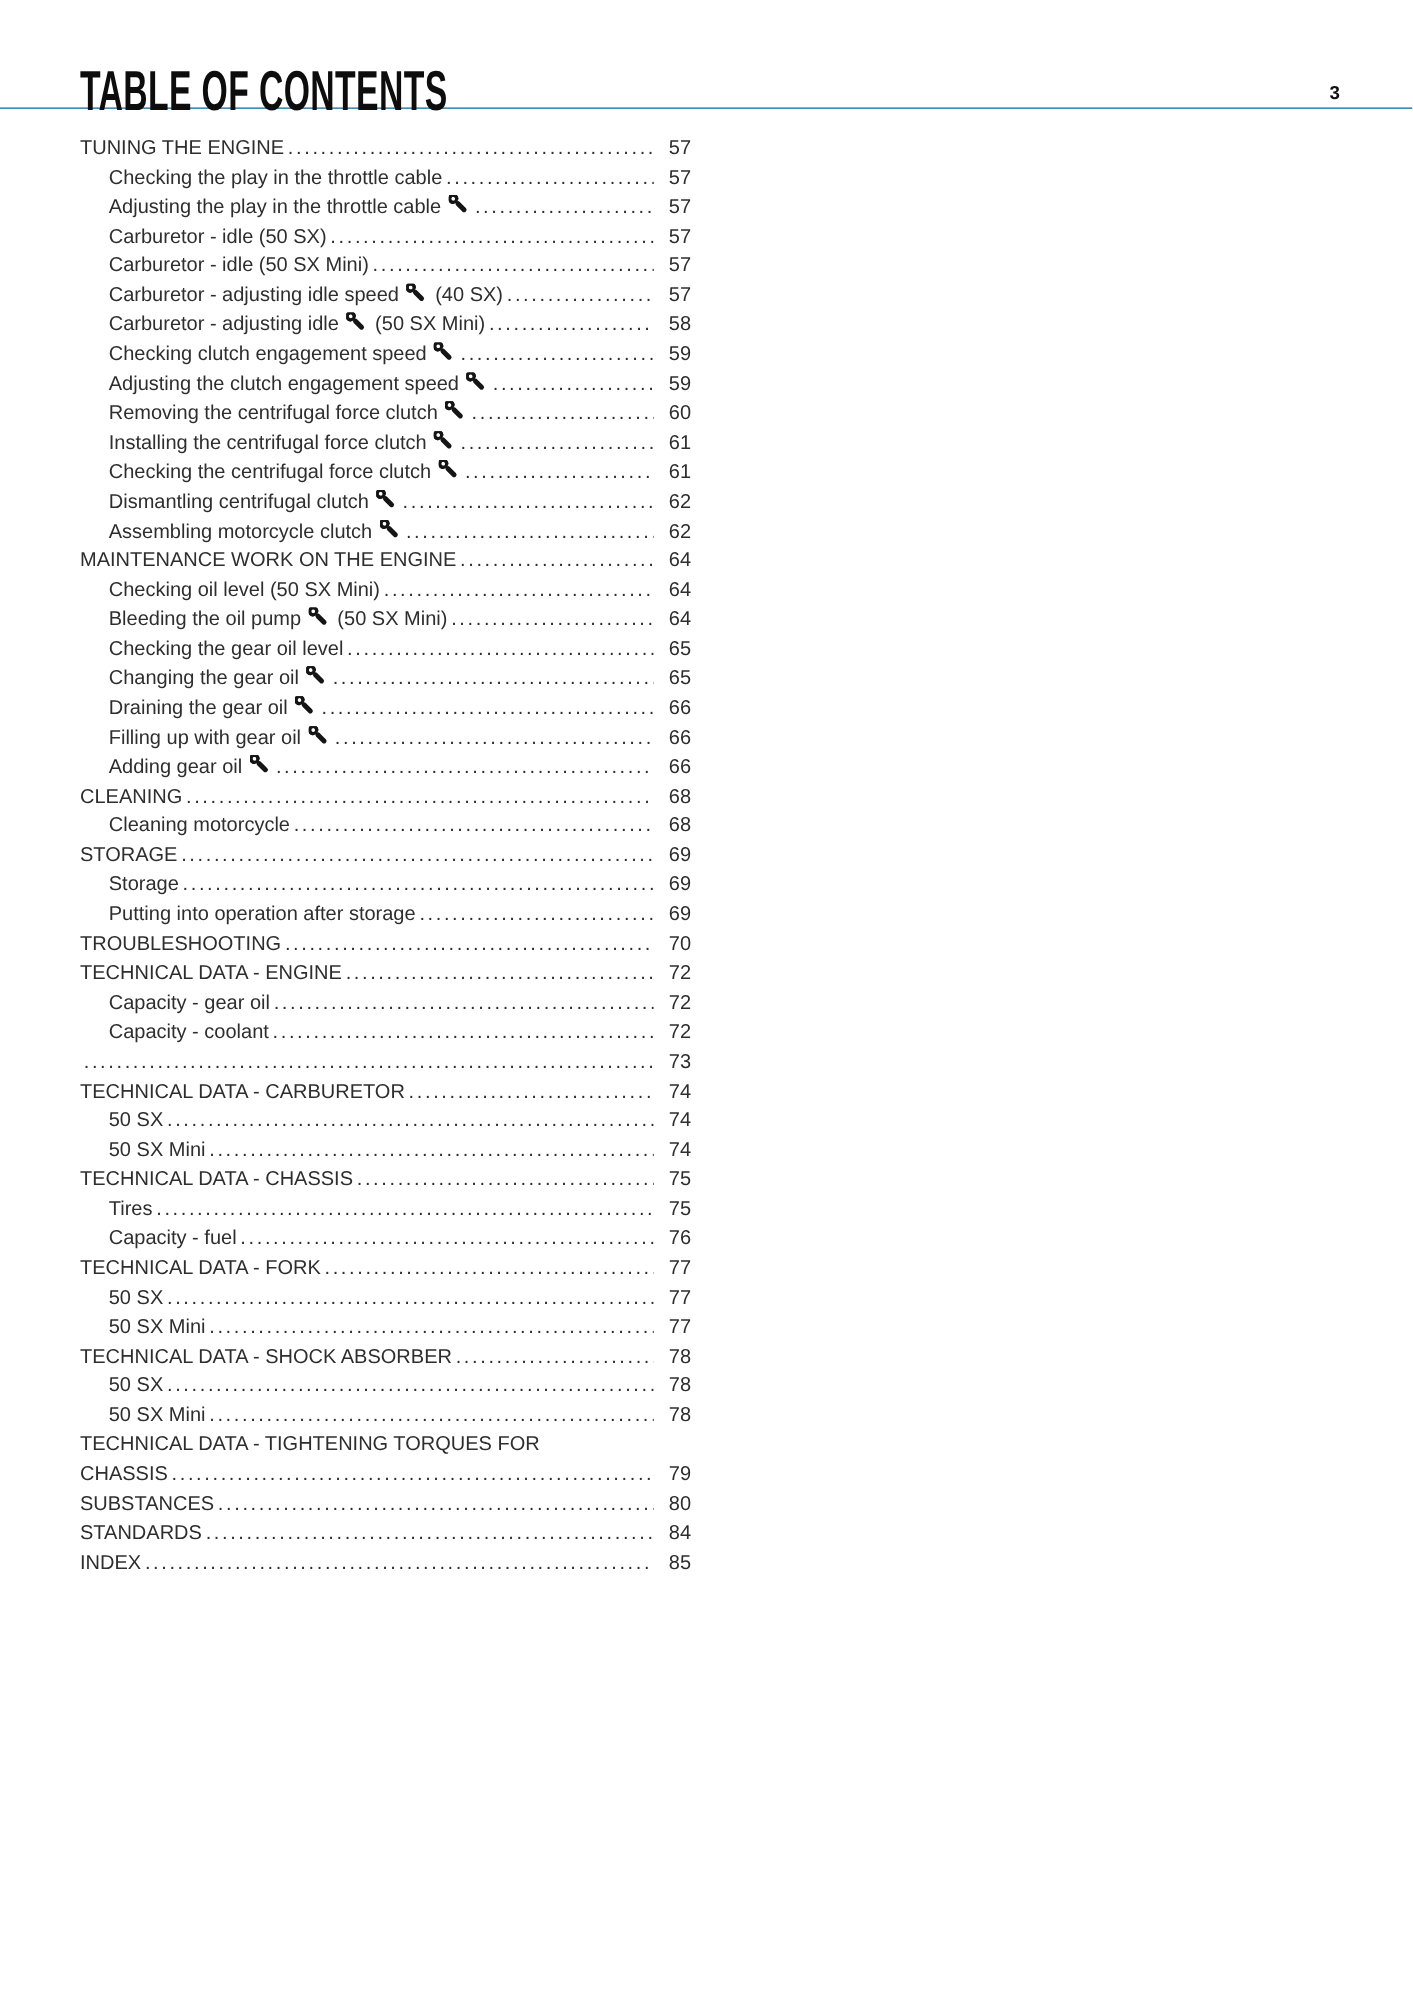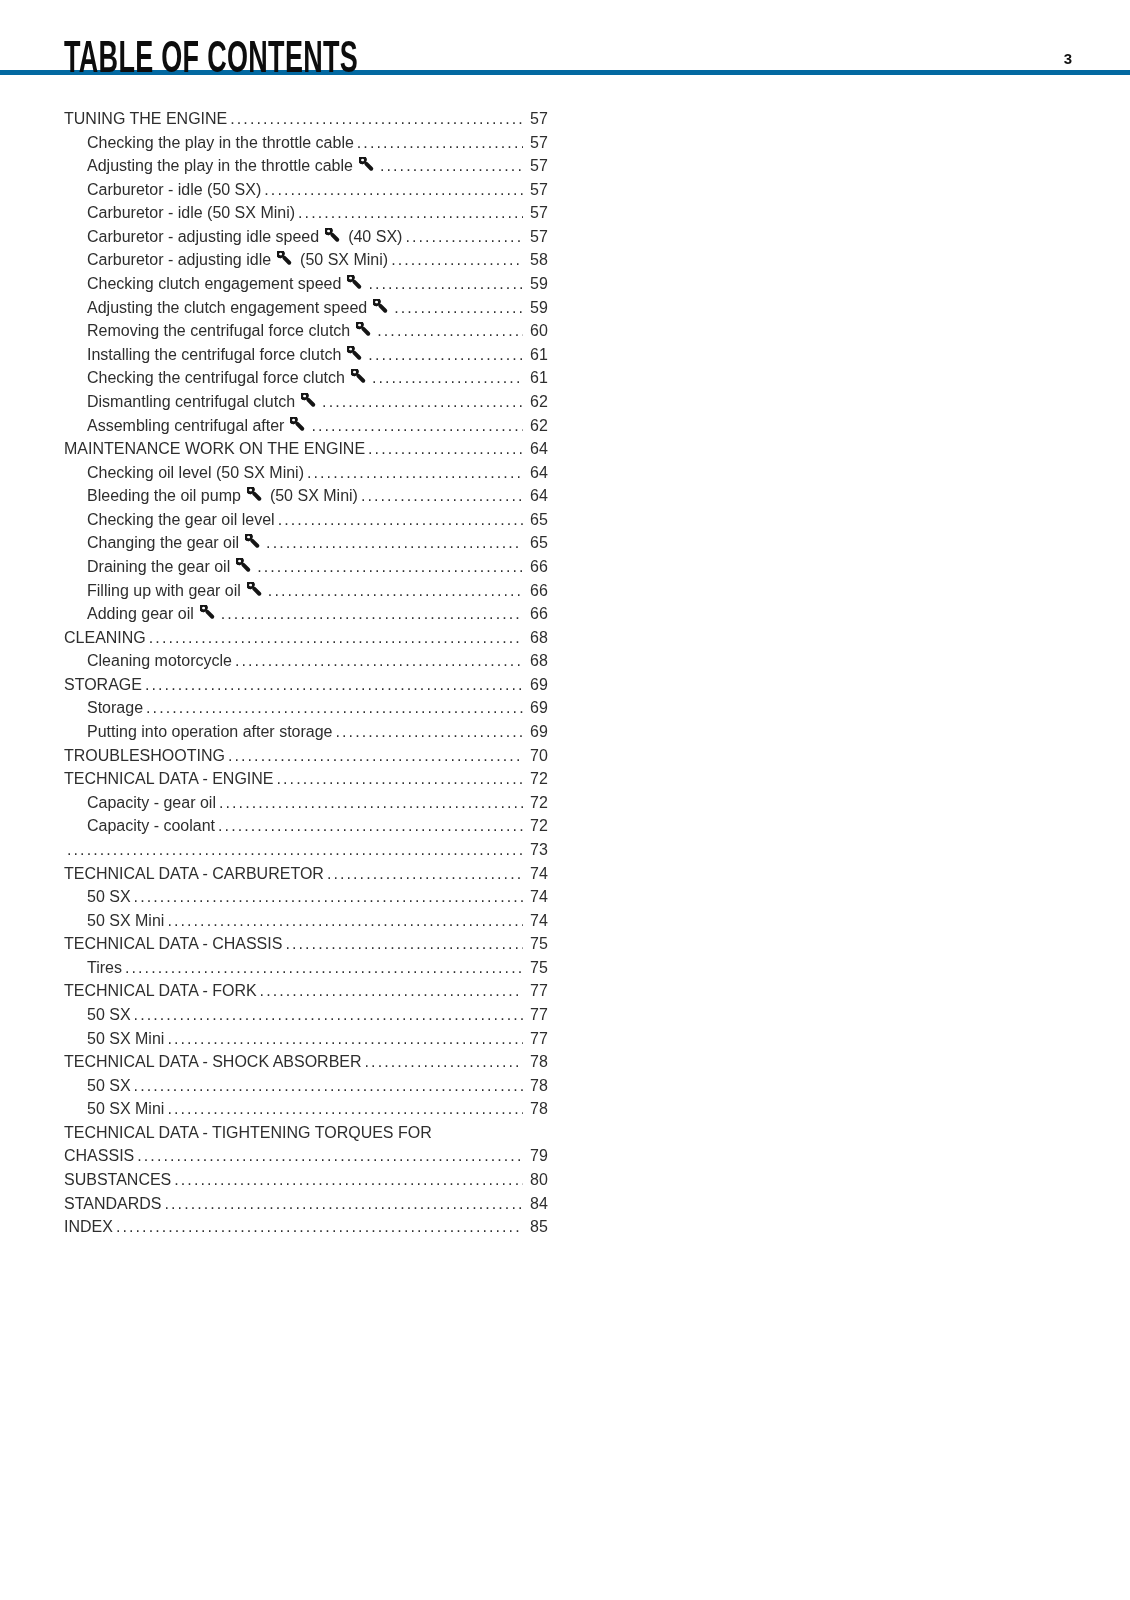--- a/index.html
+++ b/index.html
@@ -8,23 +8,23 @@
     background: #ffffff;
     font-family: "Liberation Sans", sans-serif;
     color: #2e2e2e;
     position: relative;
     overflow: hidden;
   }
 
   
   .header {
     position: absolute;
-    top: 0; left: 0; right: 0;
+    top: 16px; left: 0; right: 0;
     height: 70px;
-    border-bottom: 5px solid #0369a1;
+    border-bottom: 1px solid #0369a1;
   }
   .doc-title {
     position: absolute;
     left: 64px; bottom: -9px;
     margin: 0;
     font-size: 45px;
     font-weight: bold;
     line-height: 1;
     color: #0d0d0d;
     white-space: nowrap;
@@ -71,21 +71,21 @@
     color: #2e2e2e;
   }
   .dots::after {
     content: "....................................................................................................................";
     letter-spacing: 2.1px;
     padding-left: 3px;
   }
   .pg {
     flex: 0 0 auto;
     min-width: 28px;
-    text-align: left;
+    text-align: center;
     padding-left: 7px;
   }
   .row.noleader .dots::after { content: ""; }
 </style>
 </head>
 <body>
 
 <div class="header">
   <h1 class="doc-title">TABLE OF CONTENTS</h1>
   <div class="folio">3</div>
@@ -209,21 +209,21 @@
     <svg class="wrench" viewBox="0 0 18 18" aria-hidden="true">
       <path d="M3.4 7.2 A3.5 3.5 0 1 1 7.2 3.4 L6.2 6.2 Z" fill="none" stroke="#151515" stroke-width="3" stroke-linecap="round" transform="rotate(0 6 6)"></path>
       <path d="M3.3 7.0 A3.4 3.4 0 1 1 7.0 3.3" fill="none" stroke="#151515" stroke-width="3.1" stroke-linecap="round"></path>
       <path d="M8.3 8.3 L14.1 14.1" fill="none" stroke="#151515" stroke-width="4.8" stroke-linecap="round"></path>
     </svg>
 
     <span class="dots"></span>
     <span class="pg">62</span>
   </div>
     <div class="row lvl1">
-    <span class="lbl">Assembling centrifugal after</span>
+    <span class="lbl">Assembling motorcycle clutch</span>
     <svg class="wrench" viewBox="0 0 18 18" aria-hidden="true">
       <path d="M3.4 7.2 A3.5 3.5 0 1 1 7.2 3.4 L6.2 6.2 Z" fill="none" stroke="#151515" stroke-width="3" stroke-linecap="round" transform="rotate(0 6 6)"></path>
       <path d="M3.3 7.0 A3.4 3.4 0 1 1 7.0 3.3" fill="none" stroke="#151515" stroke-width="3.1" stroke-linecap="round"></path>
       <path d="M8.3 8.3 L14.1 14.1" fill="none" stroke="#151515" stroke-width="4.8" stroke-linecap="round"></path>
     </svg>
 
     <span class="dots"></span>
     <span class="pg">62</span>
   </div>
     <div class="row">
@@ -380,20 +380,26 @@
     <span class="lbl">TECHNICAL DATA - CHASSIS</span>
 
     <span class="dots"></span>
     <span class="pg">75</span>
   </div>
     <div class="row lvl1">
     <span class="lbl">Tires</span>
 
     <span class="dots"></span>
     <span class="pg">75</span>
+  </div>
+    <div class="row lvl1">
+    <span class="lbl">Capacity - fuel</span>
+
+    <span class="dots"></span>
+    <span class="pg">76</span>
   </div>
     <div class="row">
     <span class="lbl">TECHNICAL DATA - FORK</span>
 
     <span class="dots"></span>
     <span class="pg">77</span>
   </div>
     <div class="row lvl1">
     <span class="lbl">50 SX</span>
 

